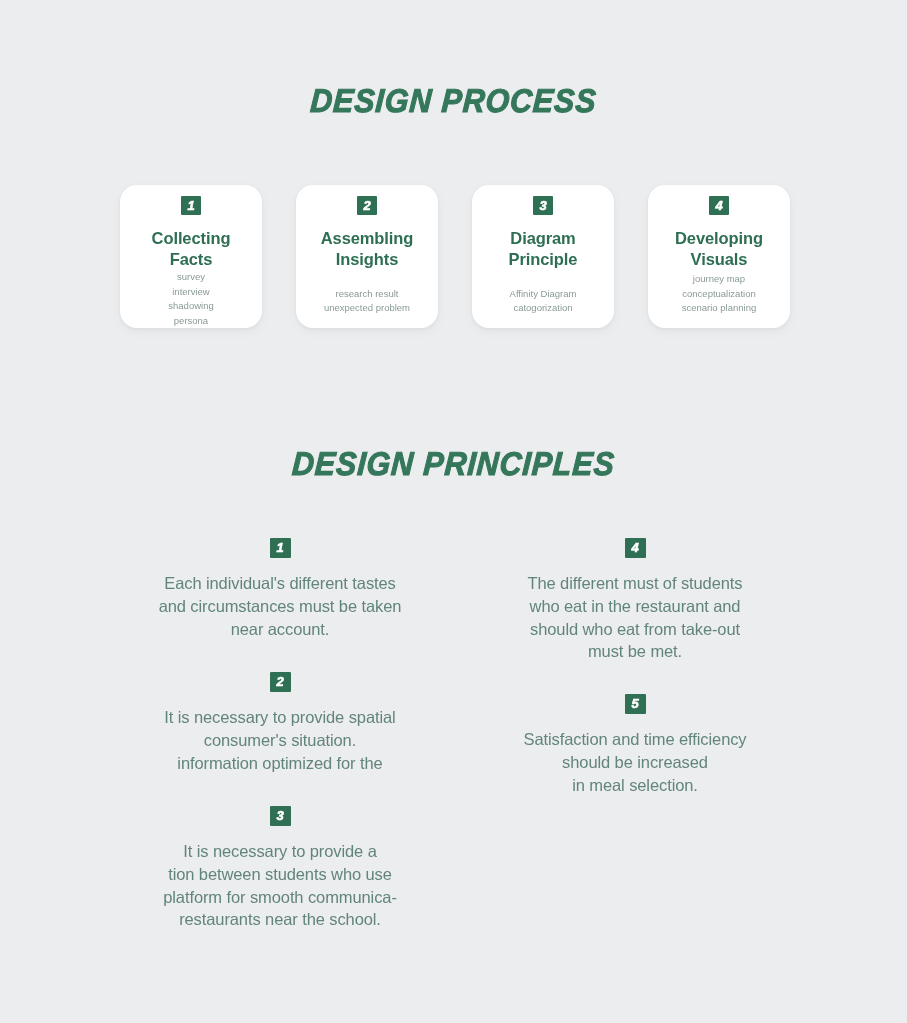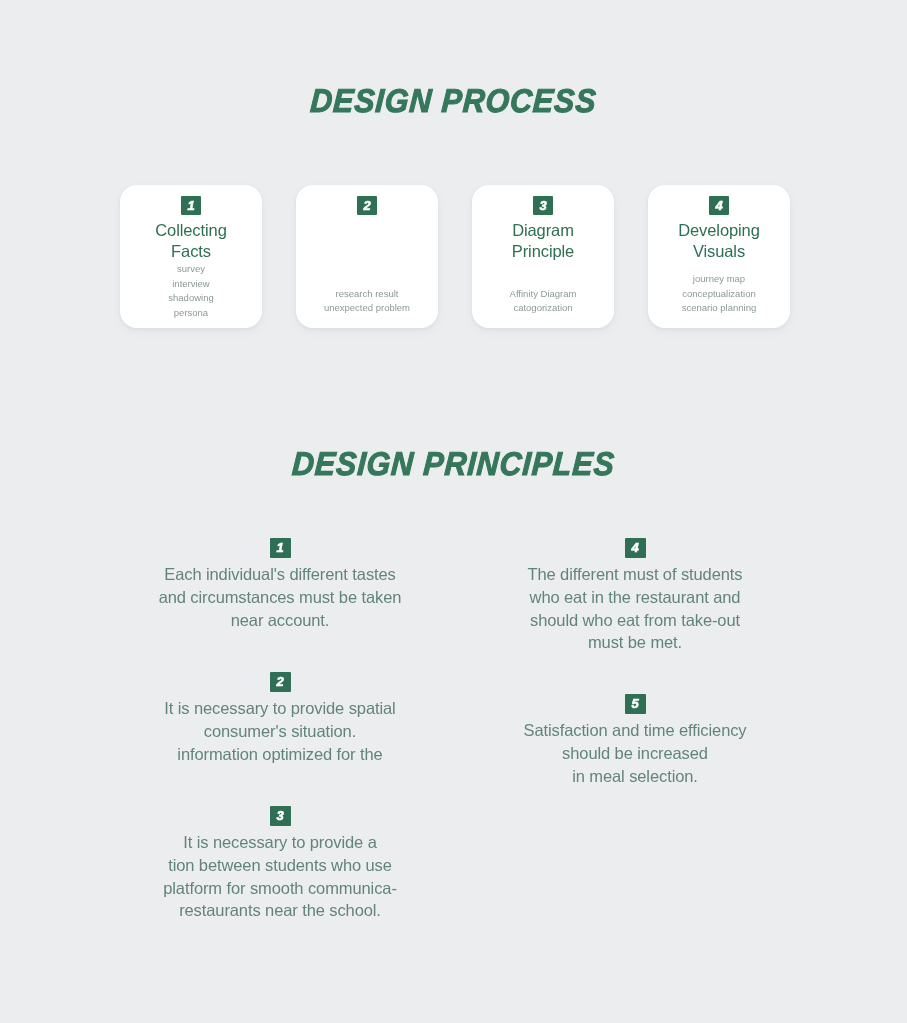--- a/index.html
+++ b/index.html
@@ -85,25 +85,25 @@
     background: #ffffff;
     border-radius: 17px;
     box-shadow: 0 1px 3px rgba(120,125,135,0.10), 0 4px 10px rgba(120,125,135,0.07);
     display: flex;
     flex-direction: column;
     align-items: center;
     padding-top: 11px;
     box-sizing: border-box;
   }
   .card-title {
-    margin-top: 5px;
+    margin-top: 13px;
     color: #2e6f53;
     font-size: 16.5px;
     line-height: 21px;
-    font-weight: 400;
+    font-weight: 700;
     text-align: center;
     letter-spacing: -0.1px;
   }
   .card-sub {
     margin-top: auto;
     margin-bottom: 12px;
     color: #8a9b93;
     font-size: 9.5px;
     line-height: 14.6px;
     text-align: center;
@@ -114,21 +114,21 @@
     position: absolute;
     top: 538px;
     left: 0;
     width: 907px;
   }
   .principle {
     position: absolute;
     text-align: center;
   }
   .principle-text {
-    margin-top: 5px;
+    margin-top: 14px;
     color: #62857a;
     font-size: 16.5px;
     line-height: 22.8px;
     letter-spacing: -0.1px;
   }
 
   .col-left  { left: 110px; width: 340px; }
   .col-right { left: 465px; width: 340px; }
 
   #principle-1 { top: 0px; }
@@ -153,20 +153,24 @@
     <div class="card-sub">
       <div>survey</div>
       <div>interview</div>
       <div>shadowing</div>
       <div>persona</div>
     </div>
   </div>
 
   <div class="card">
     <span class="badge">2</span>
+    <div class="card-title">
+      <div>Assembling</div>
+      <div>Insights</div>
+    </div>
     <div class="card-sub">
       <div>research result</div>
       <div>unexpected problem</div>
     </div>
   </div>
 
   <div class="card">
     <span class="badge">3</span>
     <div class="card-title">
       <div>Diagram</div>

